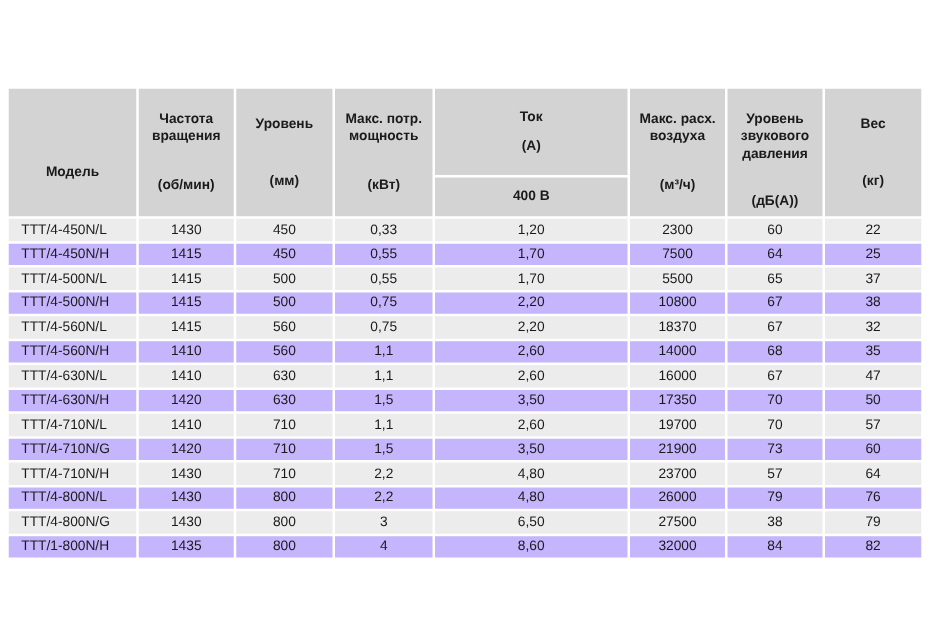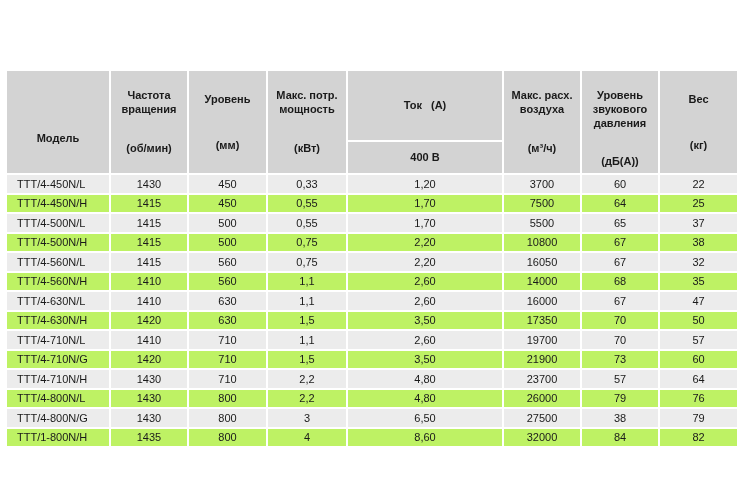--- a/index.html
+++ b/index.html
@@ -64,41 +64,41 @@
   .hcenter {
     height: 69px;
     display: flex;
     align-items: center;
     justify-content: center;
     margin-top: 33px;
   }
   .cur-top {
     height: 46px;
     display: flex;
-    flex-direction: row;
+    flex-direction: column;
     align-items: center;
     justify-content: center;
     gap: 9px;
   }
   .hu2 {
     display: flex;
     align-items: center;
     justify-content: center;
     text-align: center;
   }
   
   tbody td {
     height: 17.5px;
     font-size: 11px;
     text-align: center;
     vertical-align: middle;
     white-space: nowrap;
   }
   tbody tr.light td { background: #ececec; }
-  tbody tr.dark  td { background: #bef264; }
+  tbody tr.dark  td { background: #c4b5fd; }
   tbody td.model-cell {
     text-align: left;
     padding-left: 10px;
   }
 </style>
 </head>
 <body>
 
 <div class="canvas">
   <table class="spec-table">
@@ -168,21 +168,21 @@
         </th>
       </tr>
     </thead>
     <tbody id="spec-body">
         <tr class="light">
           <td class="model-cell">TTT/4-450N/L</td>
           <td>1430</td>
           <td>450</td>
           <td>0,33</td>
           <td>1,20</td>
-          <td>3700</td>
+          <td>2300</td>
           <td>60</td>
           <td>22</td>
         </tr>
         <tr class="dark">
           <td class="model-cell">TTT/4-450N/H</td>
           <td>1415</td>
           <td>450</td>
           <td>0,55</td>
           <td>1,70</td>
           <td>7500</td>
@@ -208,21 +208,21 @@
           <td>10800</td>
           <td>67</td>
           <td>38</td>
         </tr>
         <tr class="light">
           <td class="model-cell">TTT/4-560N/L</td>
           <td>1415</td>
           <td>560</td>
           <td>0,75</td>
           <td>2,20</td>
-          <td>16050</td>
+          <td>18370</td>
           <td>67</td>
           <td>32</td>
         </tr>
         <tr class="dark">
           <td class="model-cell">TTT/4-560N/H</td>
           <td>1410</td>
           <td>560</td>
           <td>1,1</td>
           <td>2,60</td>
           <td>14000</td>

